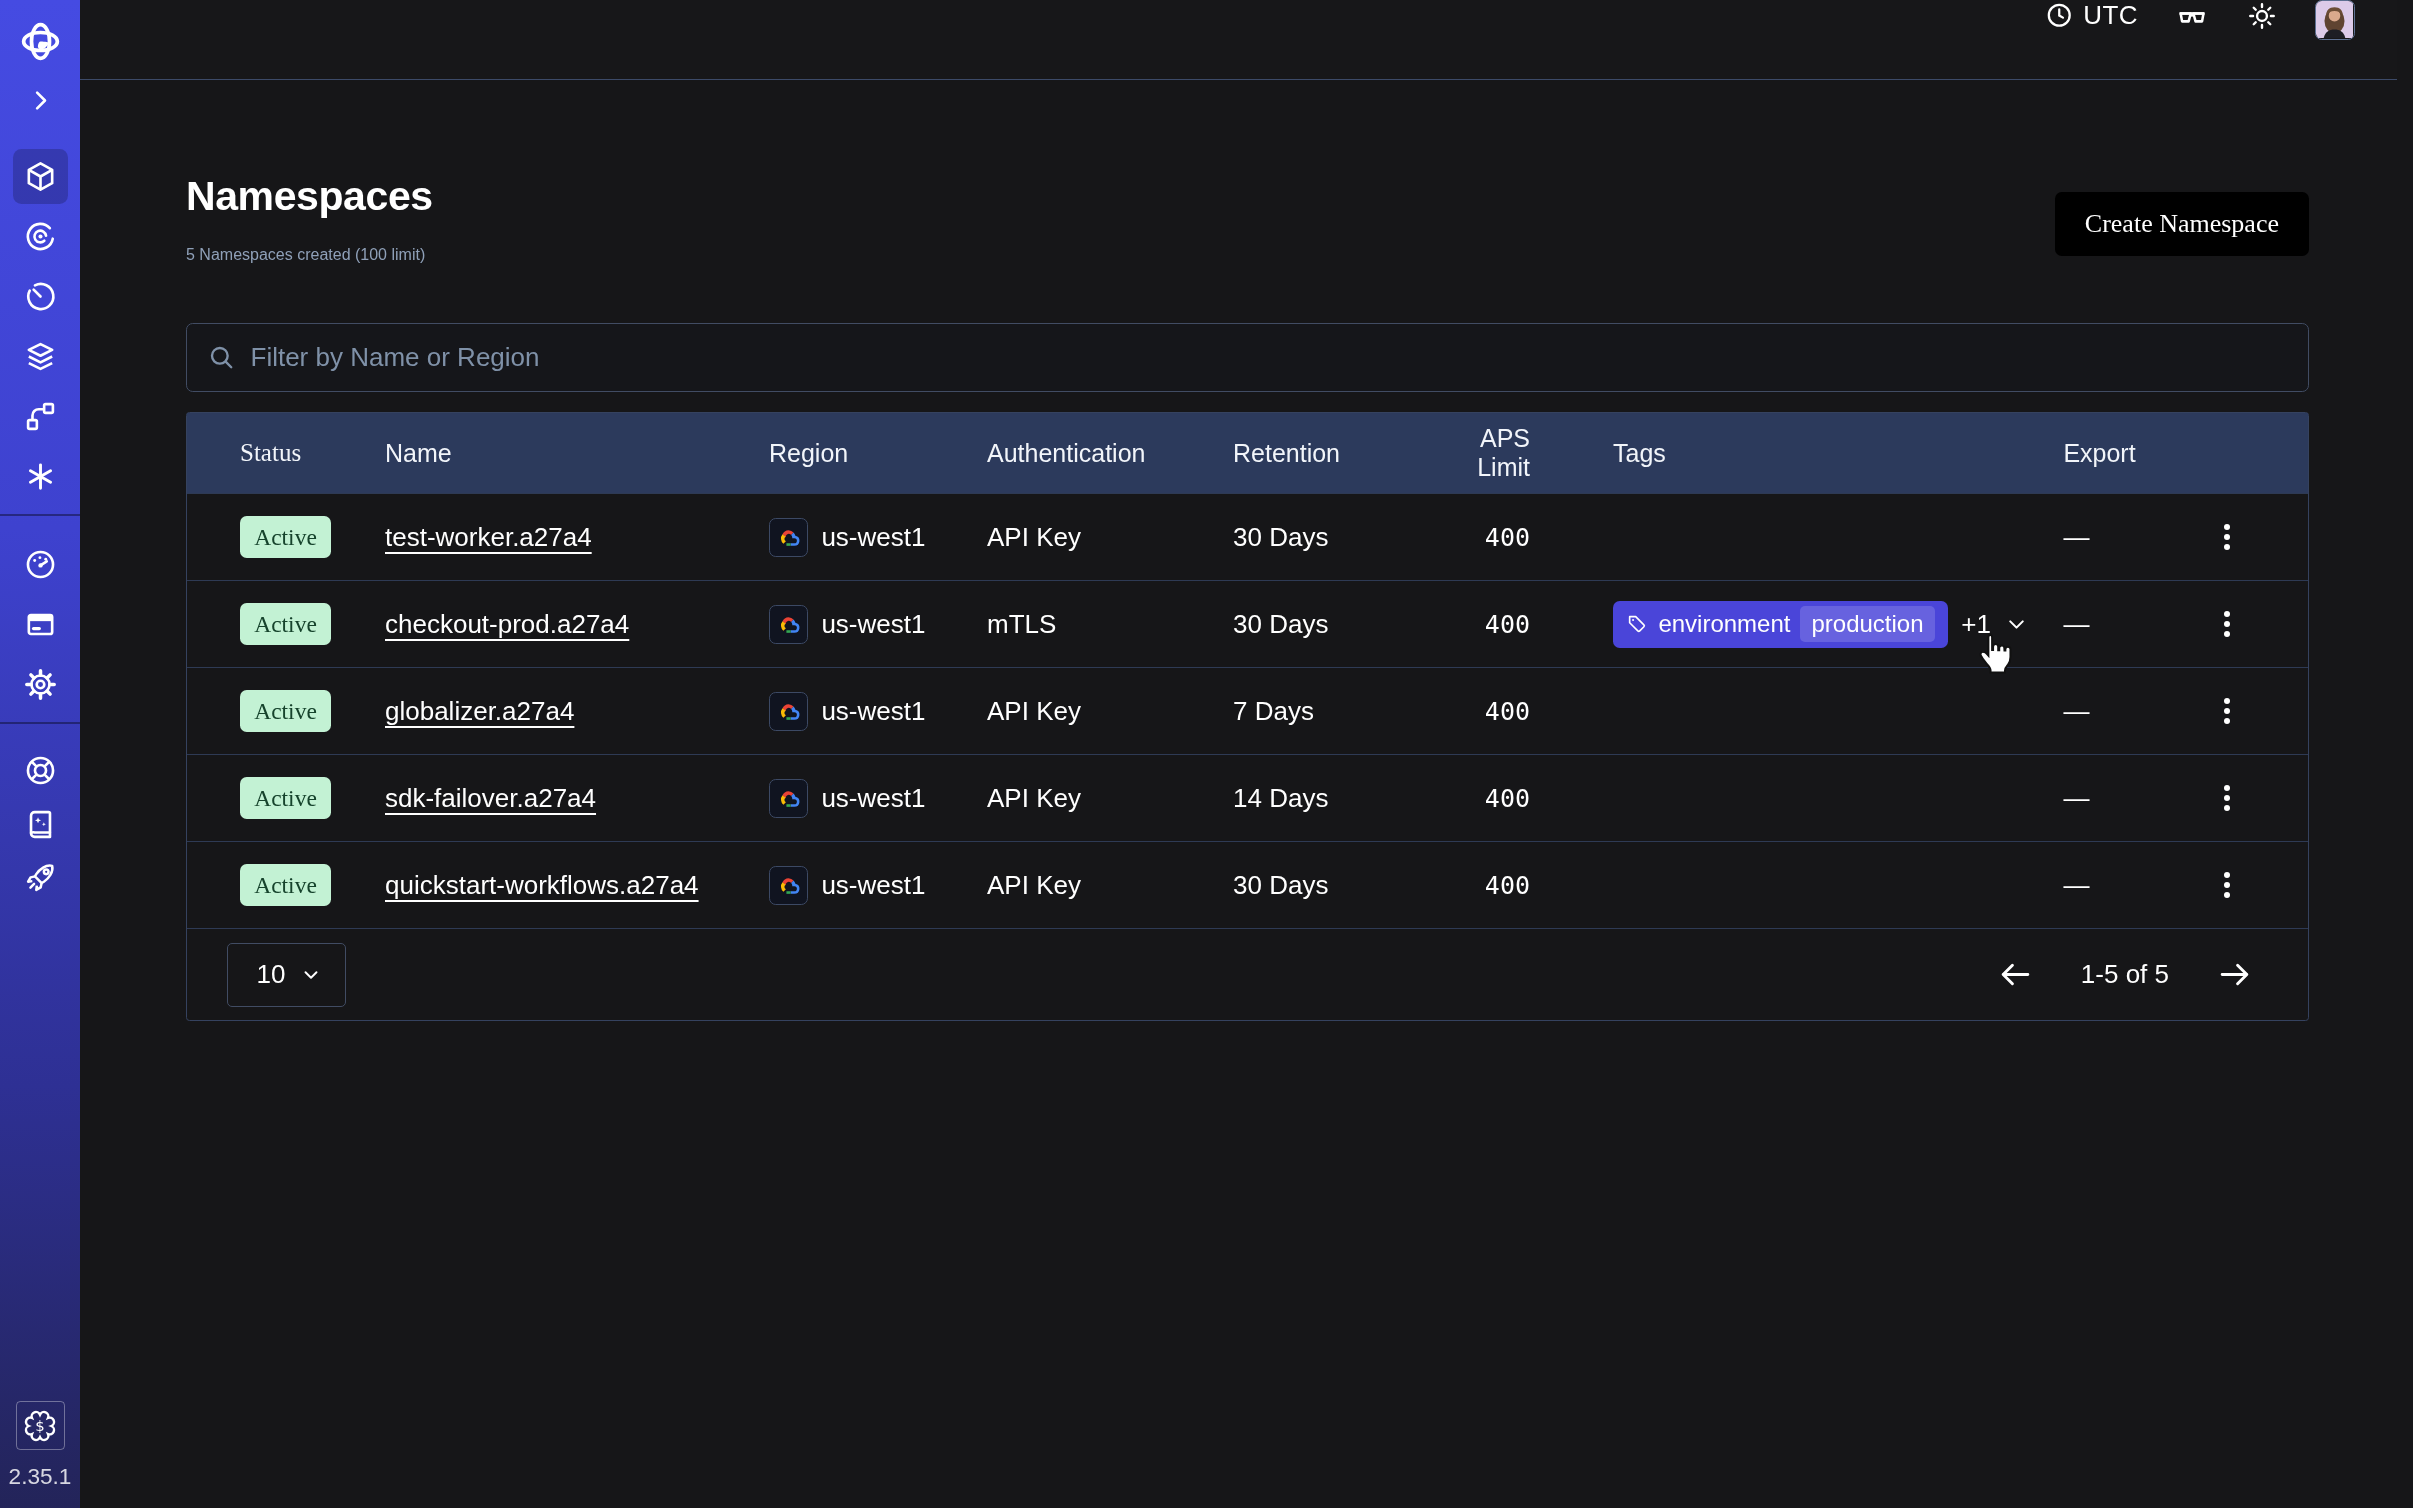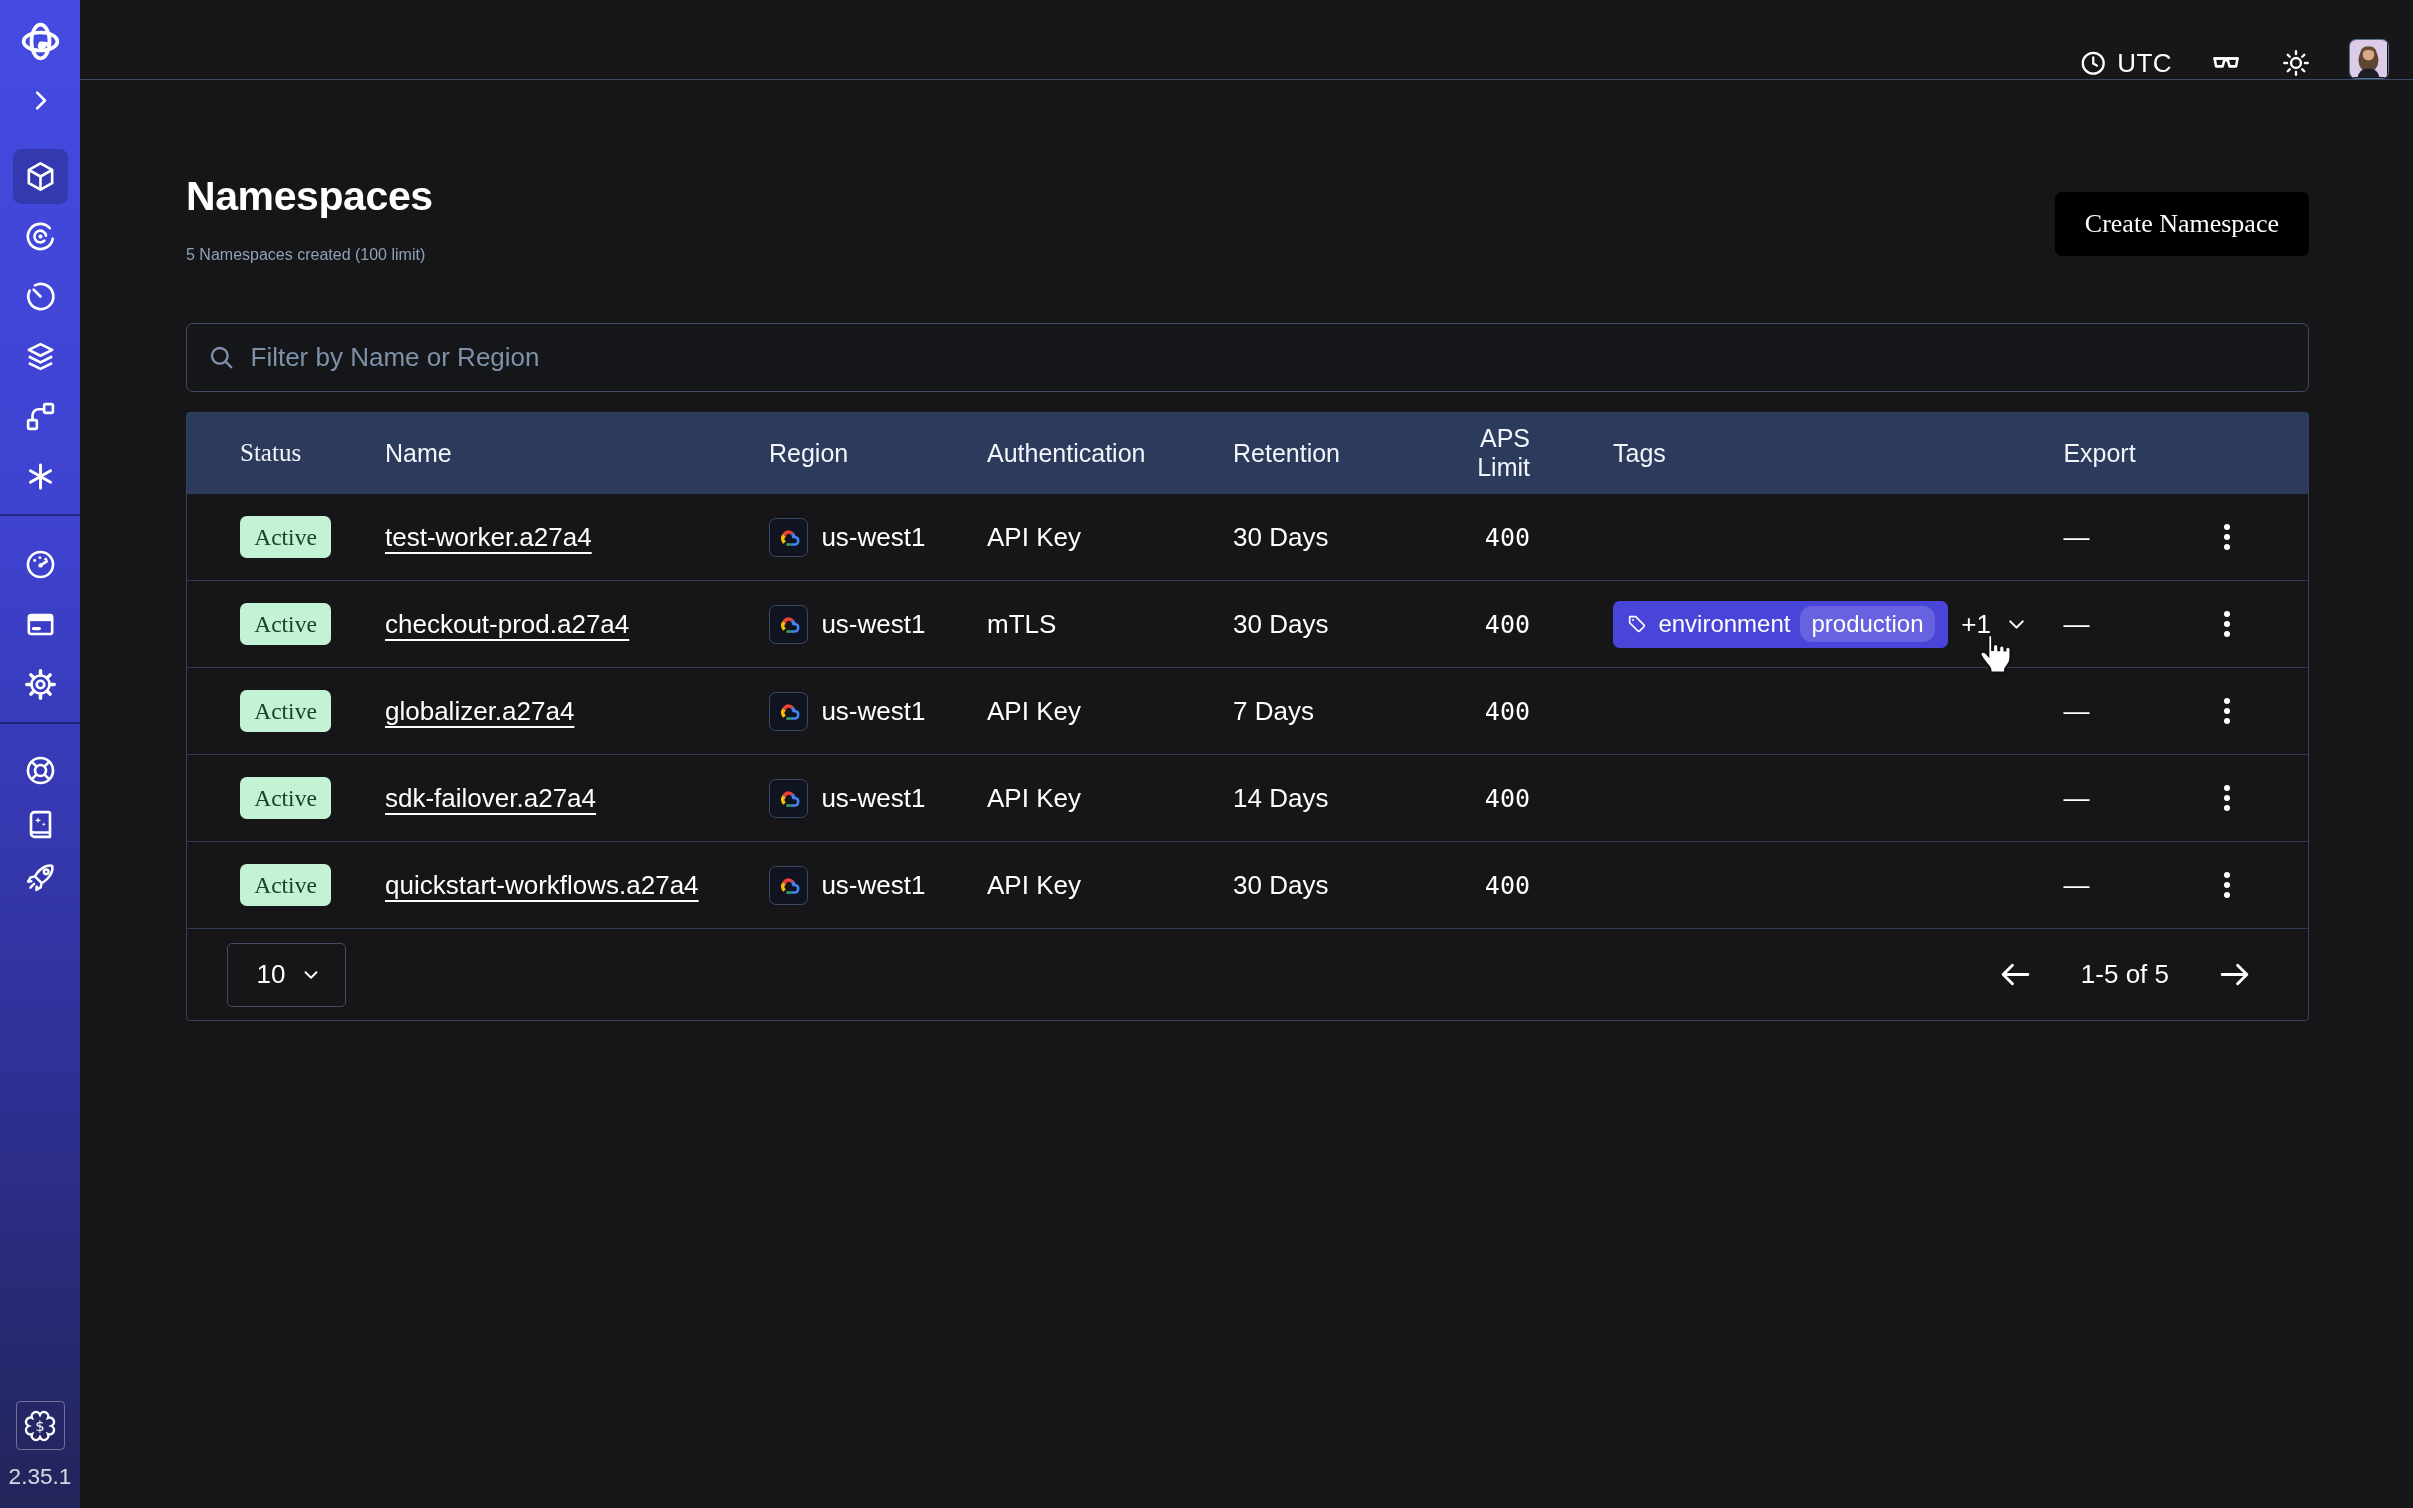--- a/index.html
+++ b/index.html
@@ -17,23 +17,23 @@
   .sb-item.active { background:rgba(0,0,0,0.20); }
   .sb-divider { width:80px; height:1.7px; background:rgba(8,8,34,0.45); margin:10px 0; }
   .sb-group3 .sb-item { height:50px; }
   .sb-group3 { display:flex; flex-direction:column; gap:3.4px; margin-top:11.7px; }
   .sb-spacer { flex:1; }
   .sb-money { width:49px; height:49px; border:1.7px solid rgba(255,255,255,0.35); border-radius:4.2px;
     display:flex; align-items:center; justify-content:center; cursor:pointer; }
   .sb-version { margin:13.4px 0 18.4px; font-size:22.6px; color:rgba(255,255,255,0.82); }
 
   
-  .topbar { position:absolute; left:80px; right:0; top:0; height:80px; background:#171719;
-    border-bottom:1.7px solid #3c4a68; display:flex; align-items:flex-end; justify-content:flex-end;
-    padding-right:24px; gap:37px; }
+  .topbar { position:absolute; left:80px; right:16px; top:0; height:80px; background:#171719;
+    border-bottom:1.7px solid #3c4a68; display:flex; align-items:flex-start; justify-content:flex-end;
+    padding-right:42px; gap:37px; }
   .tz { display:flex; align-items:center; gap:10px; cursor:pointer; }
   .tz-label { font-size:26px; letter-spacing:0.4px; }
   .tb-icon { display:flex; align-items:center; justify-content:center; cursor:pointer; }
   .avatar { width:40px; height:40px; border-radius:6.7px; border:1.7px solid #5d7092; overflow:hidden; cursor:pointer; }
 
   
   .main { position:absolute; left:80px; top:80px; right:0; bottom:0; padding:0 104px 0 106px; }
   .page-head { display:flex; align-items:flex-start; margin-top:87px; }
   .page-title { font-size:41px; font-weight:700; letter-spacing:-0.4px; line-height:59px; }
   .page-sub { margin-top:20px; font-size:16px; color:#8fa0b8; }
@@ -63,21 +63,21 @@
     padding:7.5px 14.2px; border-radius:6.7px; }
   .ns-link { color:#fff; text-decoration:underline; text-underline-offset:5.9px; text-decoration-thickness:1.7px; cursor:pointer; }
   .region { display:flex; align-items:center; gap:13.4px; }
   .gcp-box { width:39px; height:39px; border:1.7px solid #3c4964; border-radius:6.7px;
     display:flex; align-items:center; justify-content:center; background:#101420; }
 
   .tags-wrap { display:flex; align-items:center; gap:13.4px; }
   .tag-pill { display:flex; align-items:center; gap:10px; background:#4a45d9; border-radius:6.7px;
     height:47px; padding:0 13.4px; cursor:pointer; }
   .tag-pill .k { font-size:24px; }
-  .tag-chip { background:rgba(255,255,255,0.16); border-radius:12px; padding:4.2px 11px; font-size:24px; }
+  .tag-chip { background:rgba(255,255,255,0.16); border-radius:5px; padding:4.2px 11px; font-size:24px; }
   .tag-more { font-size:26px; }
   .kebab { margin-left:auto; margin-right:62px; width:34px; height:47px; display:flex; flex-direction:column;
     align-items:center; justify-content:center; gap:3.4px; cursor:pointer; }
   .kebab i { width:6.7px; height:6.7px; border-radius:50%; background:#fff; }
 
   .tfoot { height:92px; border-top:1.7px solid #2e3a54; display:flex; align-items:center;
     padding-left:40px; padding-right:55px; }
   .page-size { width:119px; height:64px; border:1.7px solid #414c63; border-radius:5px;
     display:flex; align-items:center; justify-content:center; gap:15px; cursor:pointer;padding-left:6px; }
   .page-size span { font-size:26px; }

